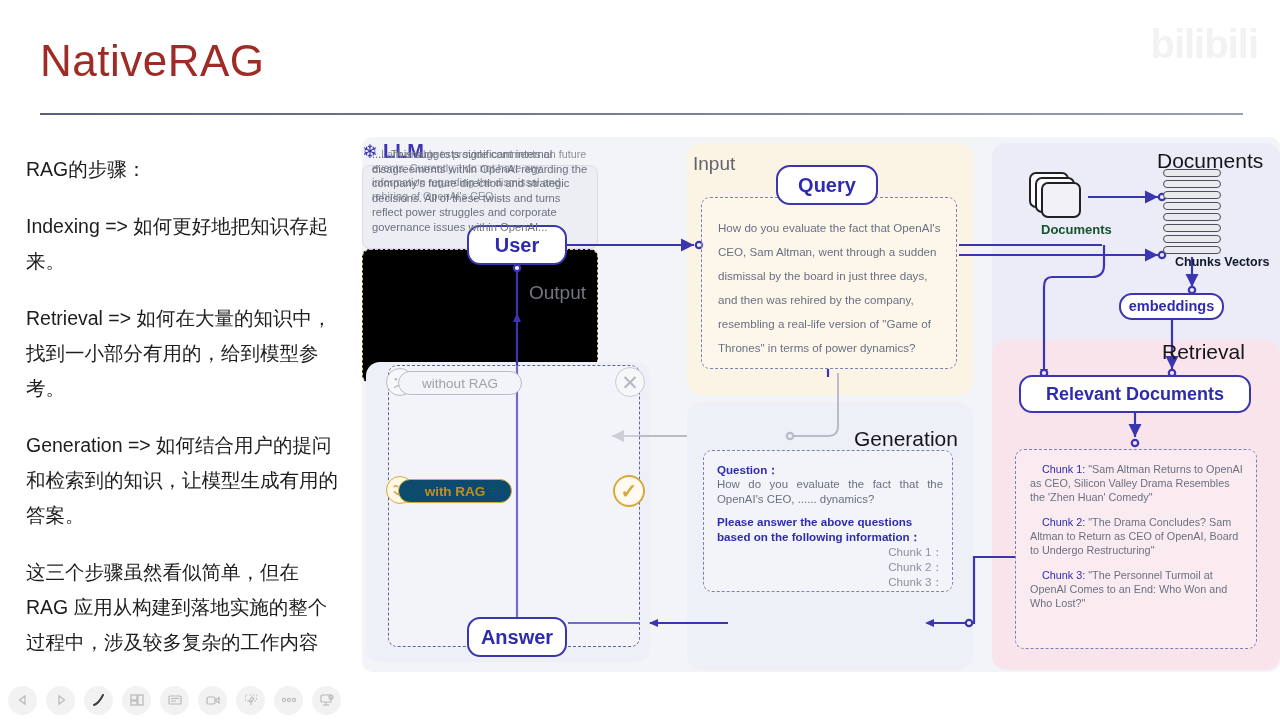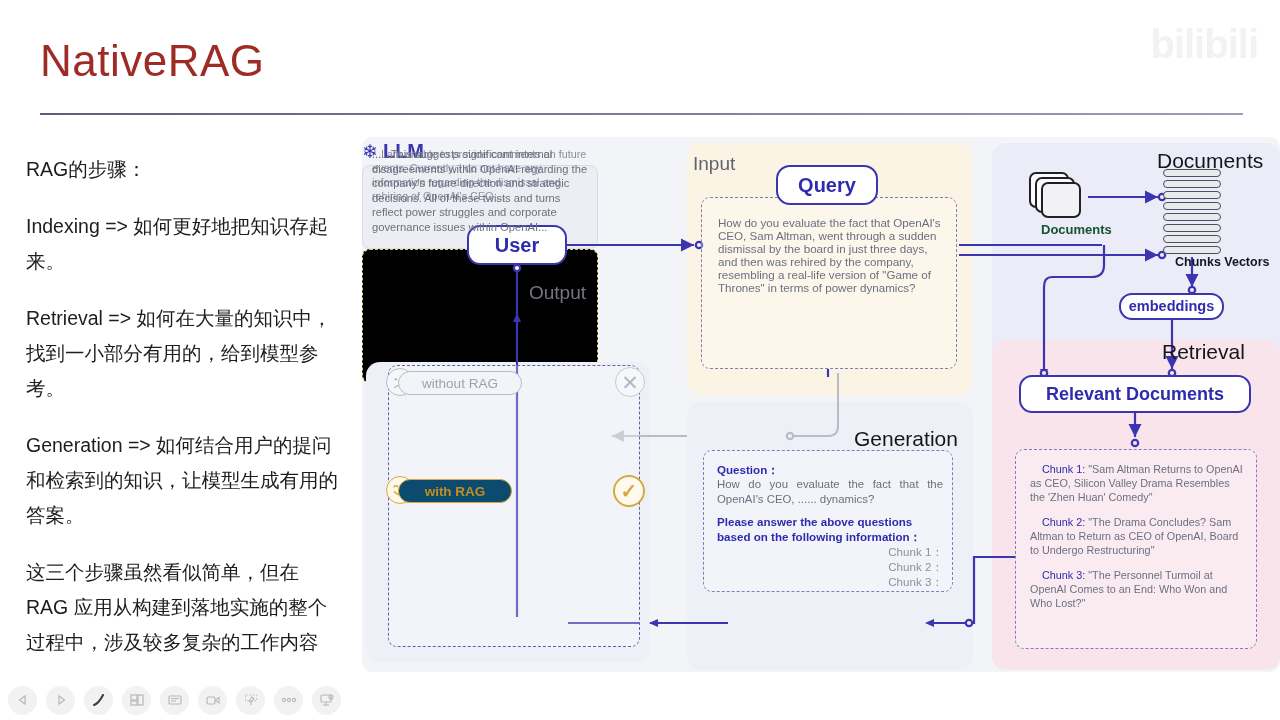--- a/index.html
+++ b/index.html
@@ -104,21 +104,21 @@
   
   .dashed {
     position: absolute;
     border: 1.6px dashed #7a7fb5;
     border-radius: 9px;
     background: rgba(255,255,255,0.28);
   }
 
   .body-text {
     font-size: 11.6px;
-    line-height: 13px;
+    line-height: 24px;
     color: #6b7080;
     font-family: "Liberation Sans", sans-serif;
   }
 
   
   #query-box { left: 339px; top: 60px; width: 256px; height: 172px; }
   #query-text { position: absolute; left: 16px; top: 18px; width: 224px; }
   #node-query { left: 414px; top: 28px; width: 102px; height: 40px; font-size: 20px; border-radius: 14px; }
 
   
@@ -402,20 +402,21 @@
   <div id="face-happy">
     <svg class="face-svg" viewBox="0 0 28 28">
       <path d="M7.5,10.5 Q9.5,8.5 11.5,10.5" stroke="#d7a93c" stroke-width="1.5" fill="none" stroke-linecap="round"></path>
       <path d="M16.5,10.5 Q18.5,8.5 20.5,10.5" stroke="#d7a93c" stroke-width="1.5" fill="none" stroke-linecap="round"></path>
       <path d="M8,16 Q14,22 20,16" stroke="#d7a93c" stroke-width="1.6" fill="none" stroke-linecap="round"></path>
     </svg>
   </div>
   <div id="tag-rag">with RAG</div>
   <div id="icon-check">✓</div>
 
+  <div class="node" id="node-answer">Answer</div>
 </div>
 
 <div id="toolbar">
   <div class="tb-btn">
     <svg width="14" height="14" viewBox="0 0 14 14">
         <polygon points="9,3 9,11 3.5,7" fill="none" stroke="#b8b8b8" stroke-width="1.2"></polygon>
       </svg>
   </div>
   <div class="tb-btn">
     <svg width="14" height="14" viewBox="0 0 14 14">

